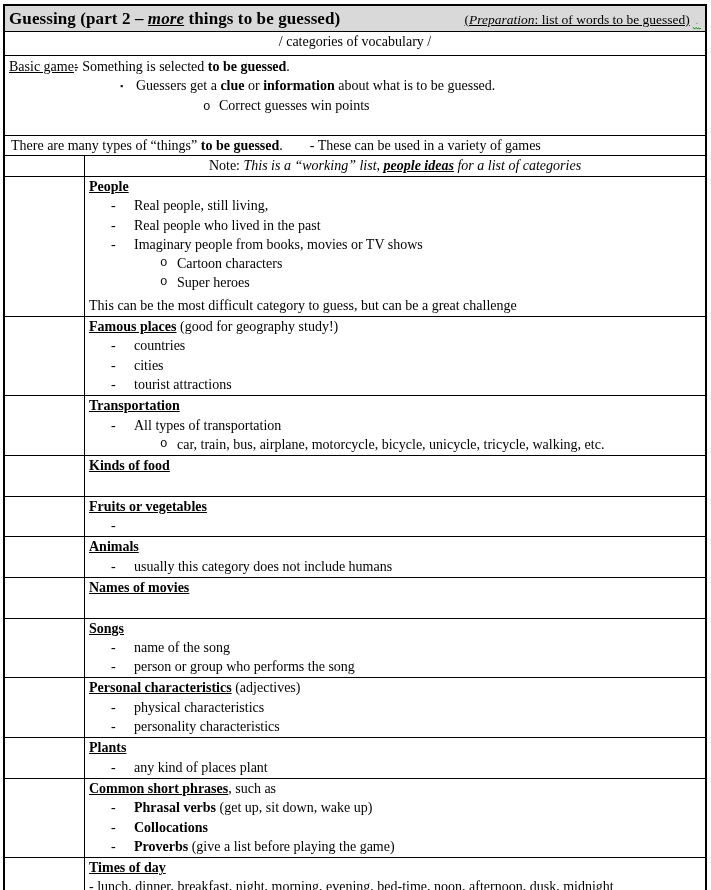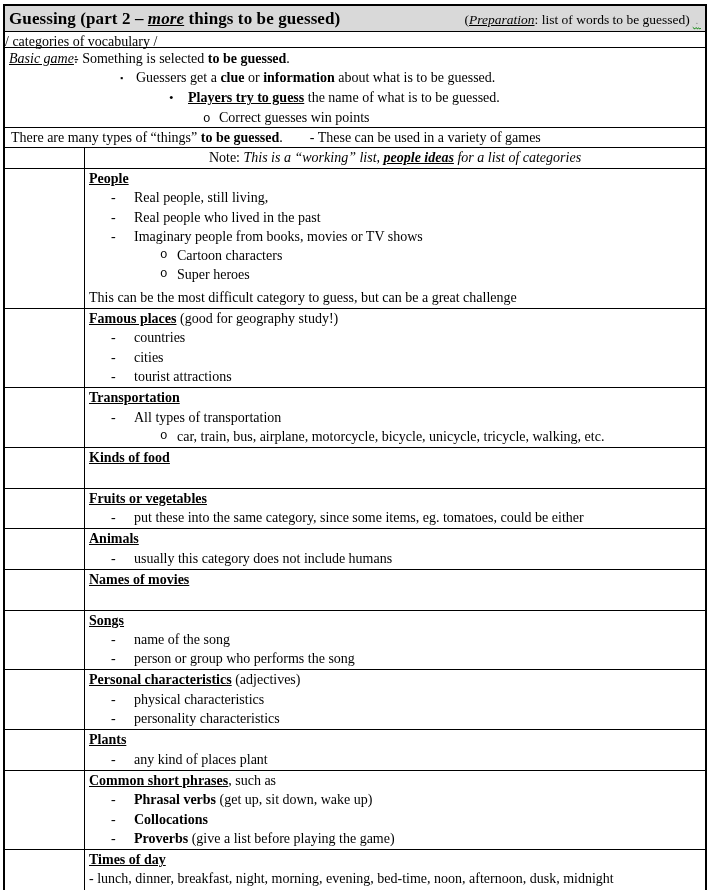--- a/index.html
+++ b/index.html
@@ -10,32 +10,32 @@
     font-family: "Liberation Serif", "DejaVu Serif", serif;
     font-size: 14px;
   }
   .doc { margin: 4px 0 0 3px; width: 704px; border: 2px solid #000; border-bottom: 0; background: #fff; }
   .row { border-bottom: 1px solid #000; position: relative; }
 
   
   .header-row { background: #d9d9d9; display: flex; justify-content: space-between; align-items: baseline; height: 26px; padding: 3px 4px 0 4px; white-space: nowrap; }
   .title { font-weight: bold; font-size: 17px; letter-spacing: 0.1px; }
   .title .emph { font-style: italic; text-decoration: underline; }
-  .prep { font-size: 13.5px; }
+  .prep { font-size: 13.5px; text-decoration: underline; }
   .prep-label { font-style: italic; text-decoration: underline; }
   .squiggle { display: inline-block; margin-left: 3px; text-decoration: underline wavy #008000 1px; text-decoration-skip-ink: none; color: #8a8a8a; font-size: 11px; }
 
   
-  .subtitle-row { height: 16px; line-height: 19px; }
+  .subtitle-row { height: 24px; line-height: 19px; text-align: center; }
 
   
   .basic-row { height: 80px; padding-top: 1px; }
   .bg-line { line-height: 19.4px; position: relative; }
   .bg-label { position: absolute; left: 4px; top: 0; }
-  .iu { font-style: italic; text-decoration: underline; }
+  .iu { text-decoration: underline; }
   .l1 { padding-left: 69px; }
   .l2 { padding-left: 115px; font-family: Liberation Serif, serif; }
   .l3 { padding-left: 164px; }
   .l4 { padding-left: 198px; }
   .blt { display: inline-block; }
   .blt.sq { width: 16px; font-size: 8.5px; vertical-align: 1.5px; }
   .blt.rd { width: 19px; font-size: 13px; }
   .blt.oc4 { width: 16px; font-family: "Liberation Mono", "DejaVu Sans Mono", monospace; font-size: 12.5px; }
 
   
@@ -79,23 +79,20 @@
   </div>
 
   <div class="row basic-row">
     <div class="bg-line l1">
       <span class="bg-label"><span class="iu">Basic game</span><span>:</span></span>
       <span><span>- Something is selected </span><b>to be guessed</b><span>.</span></span>
     </div>
     <div class="bg-line l2">
       <span class="blt sq">▪</span><span><span>Guessers get a </span><b>clue</b><span> or </span><b>information</b><span> about what is to be guessed.</span></span>
     </div>
-    <div class="bg-line l3">
-      <span class="blt rd">•</span><span><b class="u">Players try to guess</b><span> the name of what is to be guessed.</span></span>
-    </div>
     <div class="bg-line l4">
       <span class="blt oc4">o</span><span>Correct guesses win points</span>
     </div>
   </div>
 
   <div class="row types-row">
     <span>There are many types of “things” </span><b>to be guessed</b><span>.</span><span class="types-right">- These can be used in a variety of games</span>
   </div>
 
   <div class="row note-row">
@@ -173,21 +170,20 @@
     <div class="blank-line"></div>
         </div>
   </div>
 
   <div class="row cat-row">
     <div class="cell-left"></div>
     <div class="cell-right">
       <div class="cat-heading"><span class="cat-title">Fruits or vegetables</span><span class="cat-suffix"></span></div>
     <div class="item lvl1">
             <span class="blt-dash">-</span>
-            <span class="itext">put these into the same category, since some items, eg. tomatoes, could be either</span>
           </div>
         </div>
   </div>
 
   <div class="row cat-row">
     <div class="cell-left"></div>
     <div class="cell-right">
       <div class="cat-heading"><span class="cat-title">Animals</span><span class="cat-suffix"></span></div>
     <div class="item lvl1">
             <span class="blt-dash">-</span>

